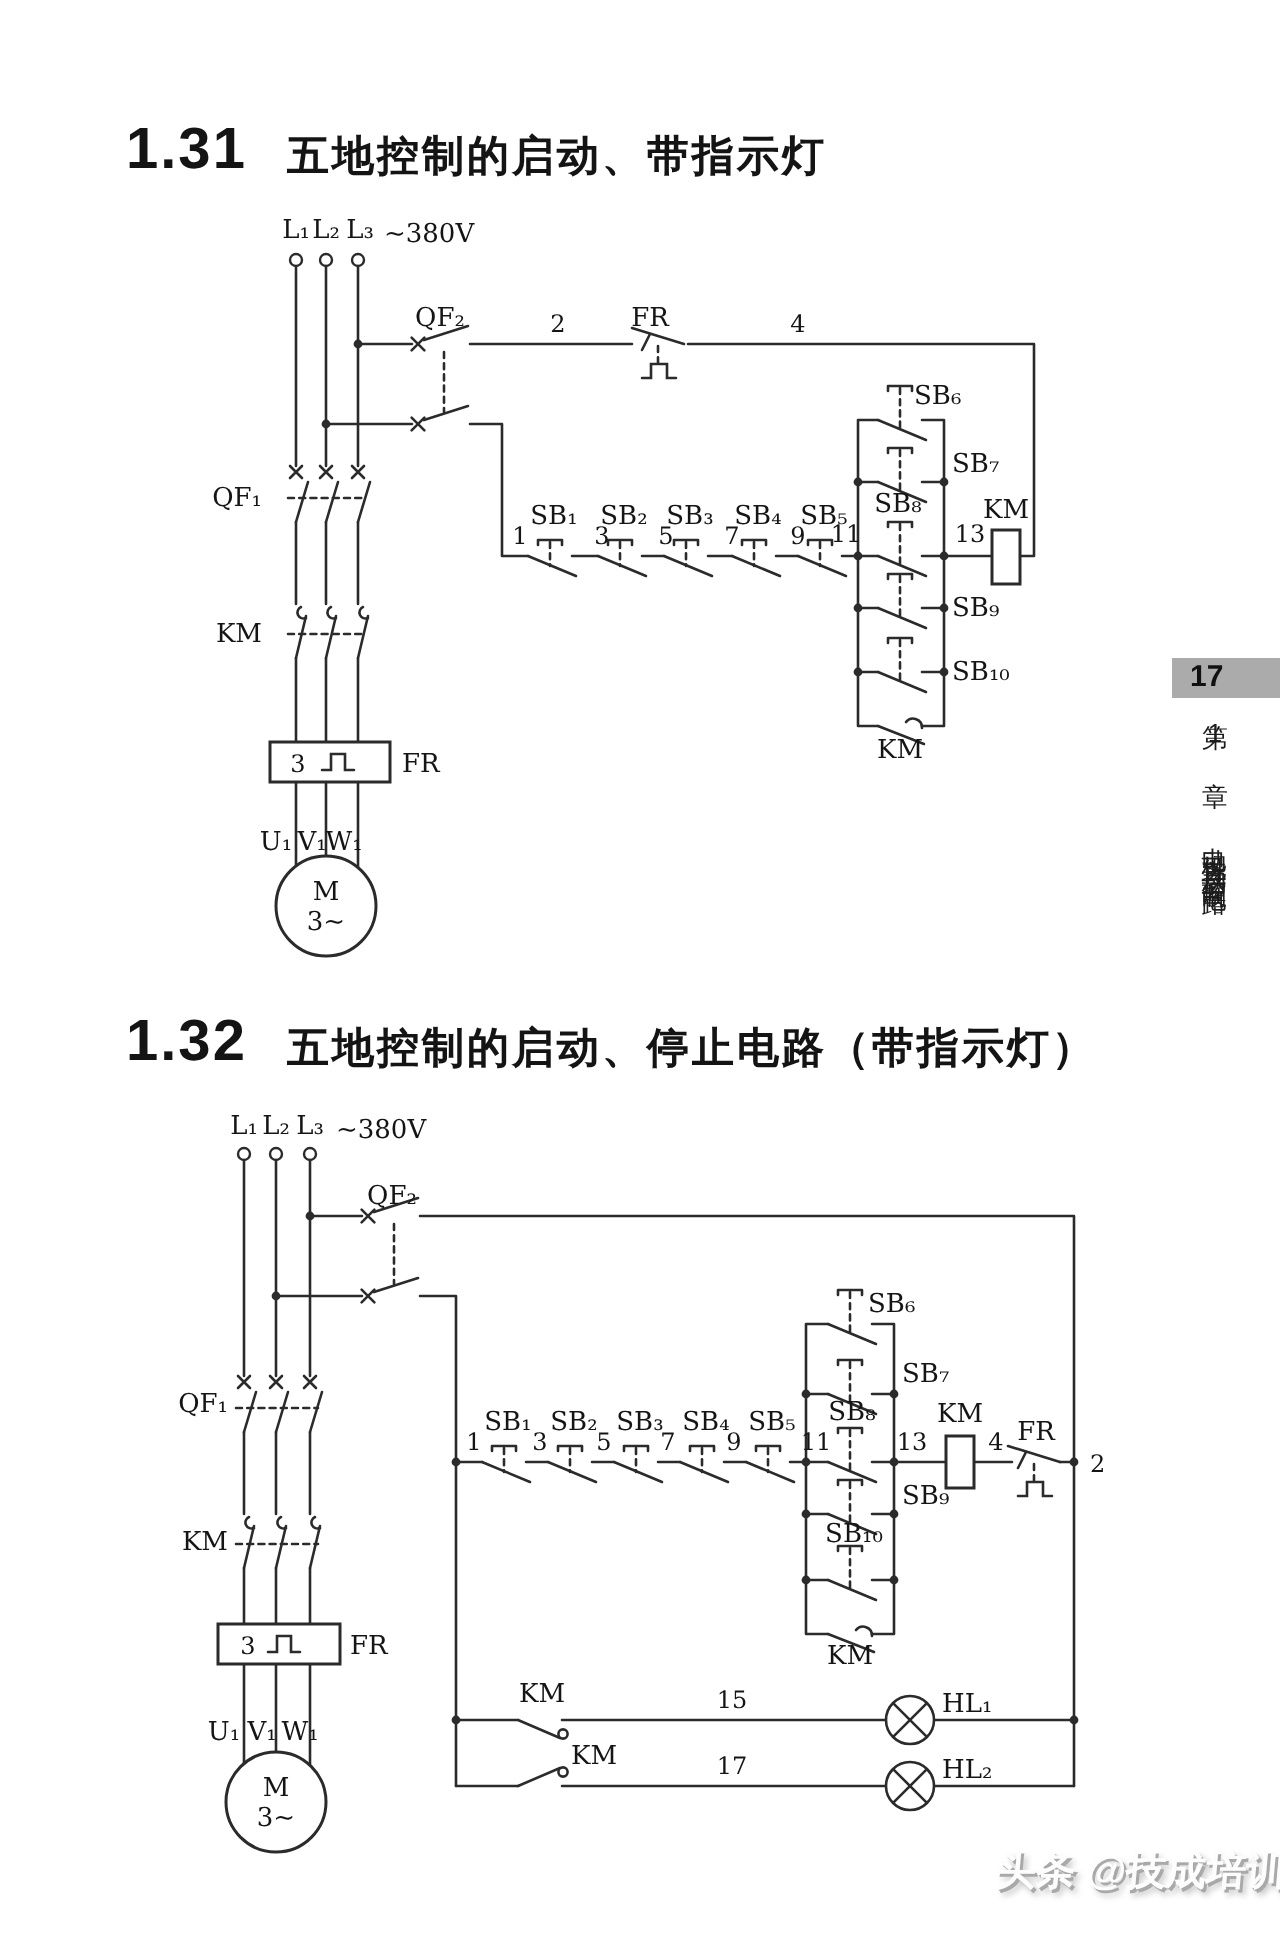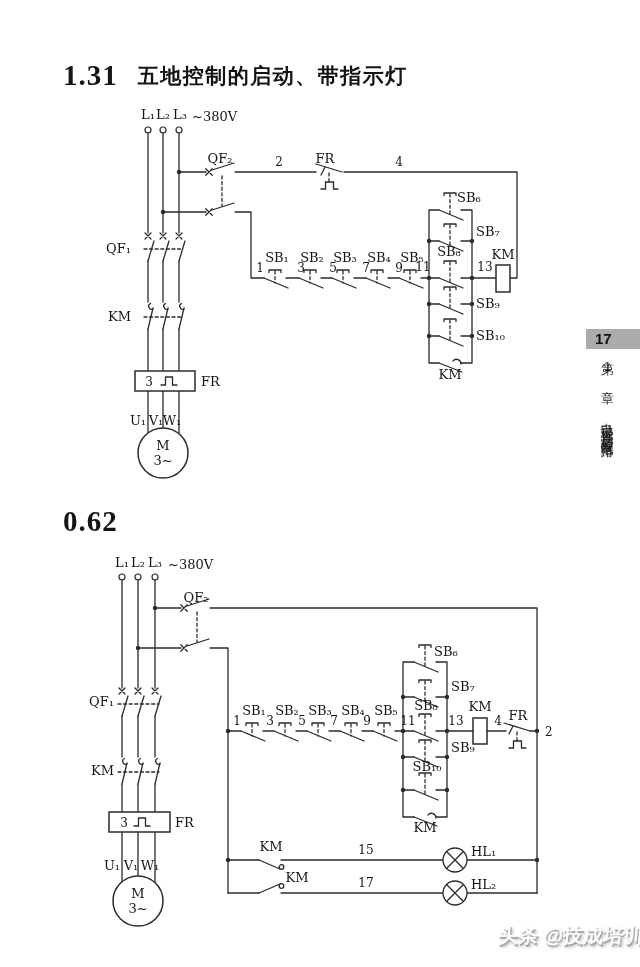--- a/index.html
+++ b/index.html
@@ -6,21 +6,21 @@
   #page{position:relative;width:640px;height:967px;background:#ffffff;overflow:hidden;
         font-family:"Liberation Sans","DejaVu Sans",sans-serif;color:#141414;}
   svg{position:absolute;left:0;top:0;}
   svg .w{stroke:#2b2b2b;stroke-width:1.3;fill:none;stroke-linecap:round;}
   svg .dsh{stroke-dasharray:3,2.6;}
   svg .dot{fill:#2b2b2b;stroke:none;}
   svg .term{fill:#fff;stroke:#2b2b2b;stroke-width:1.2;}
   svg .box{fill:#fff;stroke:#2b2b2b;stroke-width:1.5;}
   svg text{font-family:"DejaVu Serif","Liberation Serif",serif;font-size:13px;fill:#151515;}
   svg text.num{font-size:12px;}
-  .fig-head{position:absolute;left:63px;display:flex;align-items:center;white-space:nowrap;font-family:Liberation Serif, serif;}
+  .fig-head{position:absolute;left:63px;display:flex;align-items:flex-end;white-space:nowrap;}
   .fig-no{font-size:29px;font-weight:bold;letter-spacing:1px;}
   .fig-title{font-size:21px;font-weight:bold;margin-left:20px;letter-spacing:1.5px;}
   .page-strip{position:absolute;left:586px;top:329px;width:54px;height:20px;background:#ababab;
         box-sizing:border-box;padding-left:9px;line-height:20px;font-size:15px;font-weight:bold;color:#111;}
   .v-chapter{position:absolute;left:598px;top:352px;writing-mode:vertical-rl;text-orientation:upright;
         font-size:13px;letter-spacing:7px;color:#1c1c1c;}
   .v-chapter-title{position:absolute;left:598px;top:413px;writing-mode:vertical-rl;text-orientation:upright;
         font-size:12.5px;letter-spacing:2.2px;color:#1c1c1c;}
   .watermark{position:absolute;left:498px;top:922px;font-size:20px;font-weight:bold;white-space:nowrap;
         color:#fdfdfd;text-shadow:1.5px 1.5px 0 #a9a9a9,3px 3px 3px #c4c4c4;transform:skewX(-5deg);}
@@ -29,21 +29,22 @@
 <body>
 
 <div id="page">
 
   <div class="fig-head" style="top:59px">
     <span class="fig-no">1.31</span>
     <span class="fig-title">五地控制的启动、带指示灯</span>
   </div>
 
   <div class="fig-head" style="top:505px">
-    <span class="fig-no">0.62</span>
+    <span class="fig-no">1.32</span>
+    <span class="fig-title">五地控制的启动、停止电路（带指示灯）</span>
   </div>
 
   <svg width="640" height="967" viewBox="0 0 640 967">
     <defs>
       <g id="xm">
           <path d="M-3.2,-3.2 L3.2,3.2 M-3.2,3.2 L3.2,-3.2"></path>
         </g>
       <g id="qfv">
           <path d="M-3,0 L3,6 M-3,6 L3,0"></path>
           <path d="M6,8 L0,28"></path>

